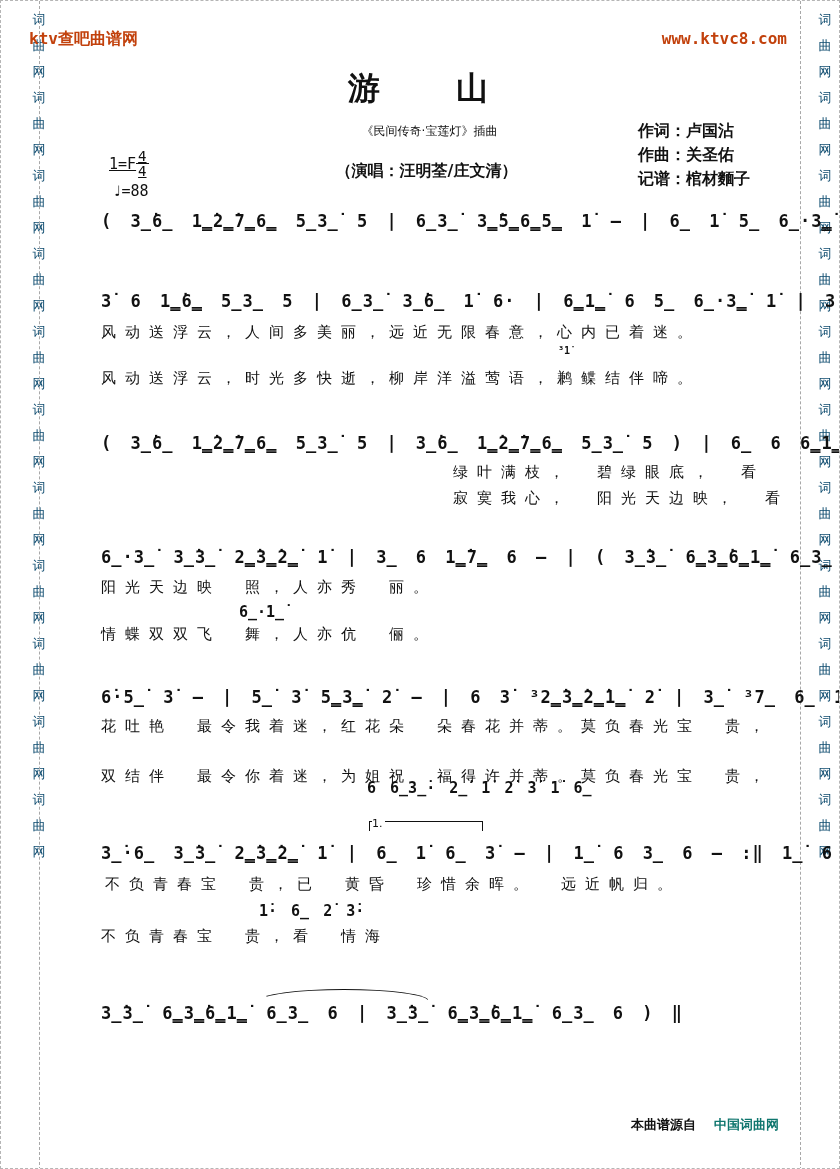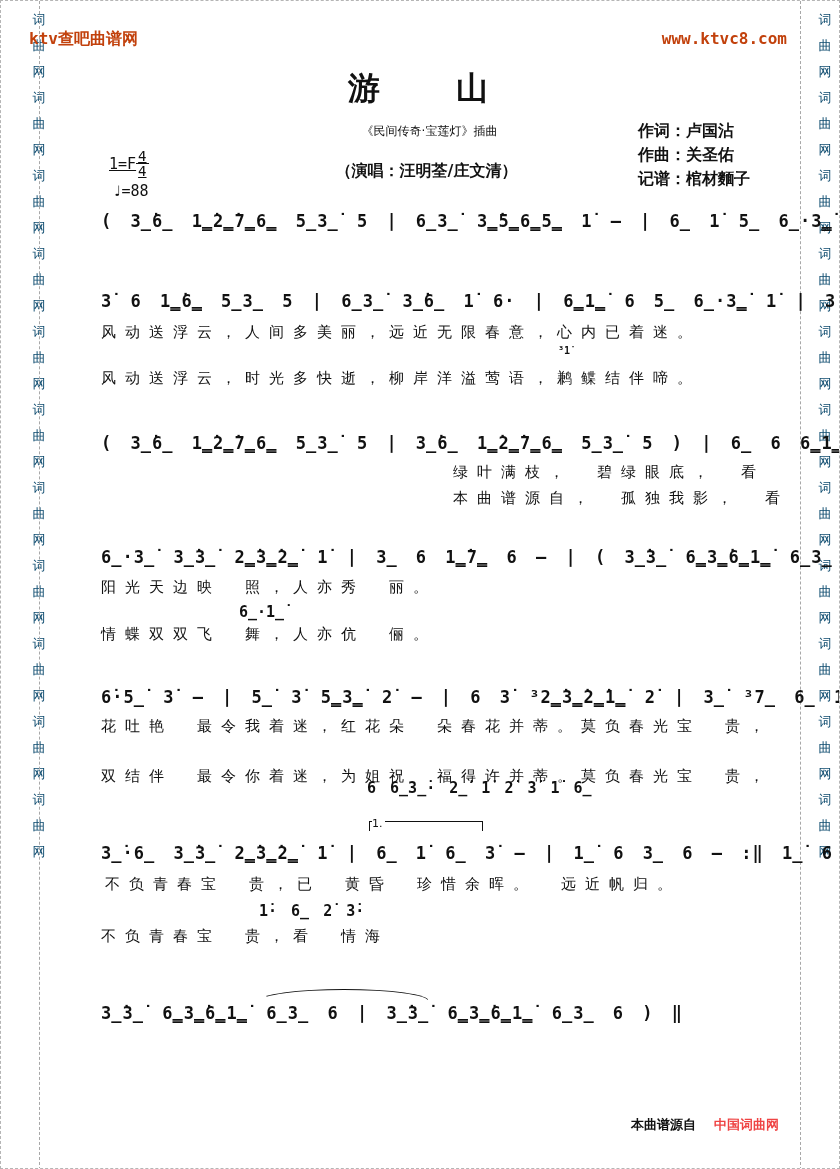--- a/index.html
+++ b/index.html
@@ -44,21 +44,21 @@
   .volta{position:absolute;left:368px;top:820px;width:112px;height:9px;
          border-top:1px solid #111;border-left:1px solid #111;border-right:1px solid #111;}
   .volta-label{position:absolute;left:2px;top:-4px;font-size:11px;background:#fff;
                line-height:11px;padding-right:2px;}
   .slur{position:absolute;left:258px;top:988px;width:168px;height:10px;
         border:1px solid transparent;border-top:1px solid #111;
         border-radius:50% 50% 0 0 / 100% 100% 0 0;}
   
   .footer{position:absolute;top:1115px;right:60px;font-size:13px;font-weight:bold;
           display:flex;gap:18px;}
-  .footer .brand{color:#ef4444;}
+  .footer .brand{color:#0f766e;}
 </style>
 </head>
 <body>
 
 <div class="page">
 
   <div class="wm-col wm-left">词曲网　词曲网　词曲网　词曲网　词曲网　词曲网　词曲网　词曲网　词曲网　词曲网　词曲网</div>
   <div class="wm-col wm-right">词曲网　词曲网　词曲网　词曲网　词曲网　词曲网　词曲网　词曲网　词曲网　词曲网　词曲网</div>
   <div class="dash-line dash-left"></div>
   <div class="dash-line dash-right"></div>
@@ -86,21 +86,21 @@
 
   <div class="music" style="top:210px;">( 3̲̇6̲ 1̳̇2̳̇7̳6̳ 5̲3̲̇ 5 | 6̲3̲̇ 3̳̇5̳6̳5̳ 1̇ – | 6̲ 1̇ 5̲ 6̲·3̳̇ 1̇ | 1̲̇ 3̇ 6̳5̳ 6 – | 6̲ ᵗʳ3̇· 6̲ ᵗʳ3̇· ) |</div>
 
   <div class="music" style="top:290px;">3̇ 6 1̳̇6̳ 5̲3̲ 5 | 6̲3̲̇ 3̲̇6̲ 1̇ 6· | 6̳1̳̇ 6 5̲ 6̲·3̳̇ 1̇ | 3̇ 6 1̳̇6̳ 5 – |</div>
   <div class="lyrics" style="left:100px;top:322px;">风动送浮云，人间多美丽，远近无限春意，心内已着迷。</div>
   <div class="grace" style="left:557px;top:344px;">³1̇</div>
   <div class="lyrics" style="left:100px;top:368px;">风动送浮云，时光多快逝，柳岸洋溢莺语，鹣鲽结伴啼。</div>
 
   <div class="music" style="top:432px;">( 3̲̇6̲ 1̳̇2̳̇7̳6̳ 5̲3̲̇ 5 | 3̲̇6̲ 1̳̇2̳̇7̳6̳ 5̲3̲̇ 5 ) | 6̲ 6 6̳1̳̇ 2̇ – | 3̇ 6 6̲1̲̇ 1̇ 2̇ 2̲̇ |</div>
   <div class="lyrics" style="left:452px;top:462px;">绿叶满枝，　碧绿眼底，　看</div>
-  <div class="lyrics" style="left:452px;top:488px;">本曲谱源自，　孤独我影，　看</div>
+  <div class="lyrics" style="left:452px;top:488px;">寂寞我心，　阳光天边映，　看</div>
 
   <div class="music" style="top:546px;">6̲·3̲̇ 3̲̇3̲̇ 2̳̇3̳̇2̳̇ 1̇ | 3̲ 6 1̳̇7̳ 6 – | ( 3̲̇3̲̇ 6̳3̳̇6̳1̳̇ 6̲3̲ 6̲1̲̇ | 3̲̇3̲̇ 6̳3̳̇6̳1̳̇ 6̲3̲ 6 ) |</div>
   <div class="lyrics" style="left:100px;top:577px;">阳光天边映　照，人亦秀　丽。</div>
   <div class="alt" style="left:238px;top:602px;">6̲·1̲̇</div>
   <div class="lyrics" style="left:100px;top:624px;">情蝶双双飞　舞，人亦伉　俪。</div>
 
   <div class="music" style="top:686px;">6̇·5̲̇ 3̇ – | 5̲̇ 3̇ 5̳3̳̇ 2̇ – | 6 3̇ ³2̳̇3̳̇2̳̇1̳̇ 2̇ | 3̲̇ ³7̲ 6̲ 1̇ – | 6̲·6̲ 3̲̇3̲̇ 2̳̇6̳ 1̇ |</div>
   <div class="lyrics" style="left:100px;top:716px;">花吐艳　最令我着迷，红花朵　朵春花并蒂。莫负春光宝　贵，</div>
   <div class="alt" style="left:330px;top:778px;margin-left:36px;">6 6̲3̲̇· 2̲̇ 1̇ 2̇ 3̇ 1̇ 6̲</div>
   <div class="lyrics" style="left:100px;top:766px;">双结伴　最令你着迷，为姐祝　福得许并蒂。莫负春光宝　贵，</div>

